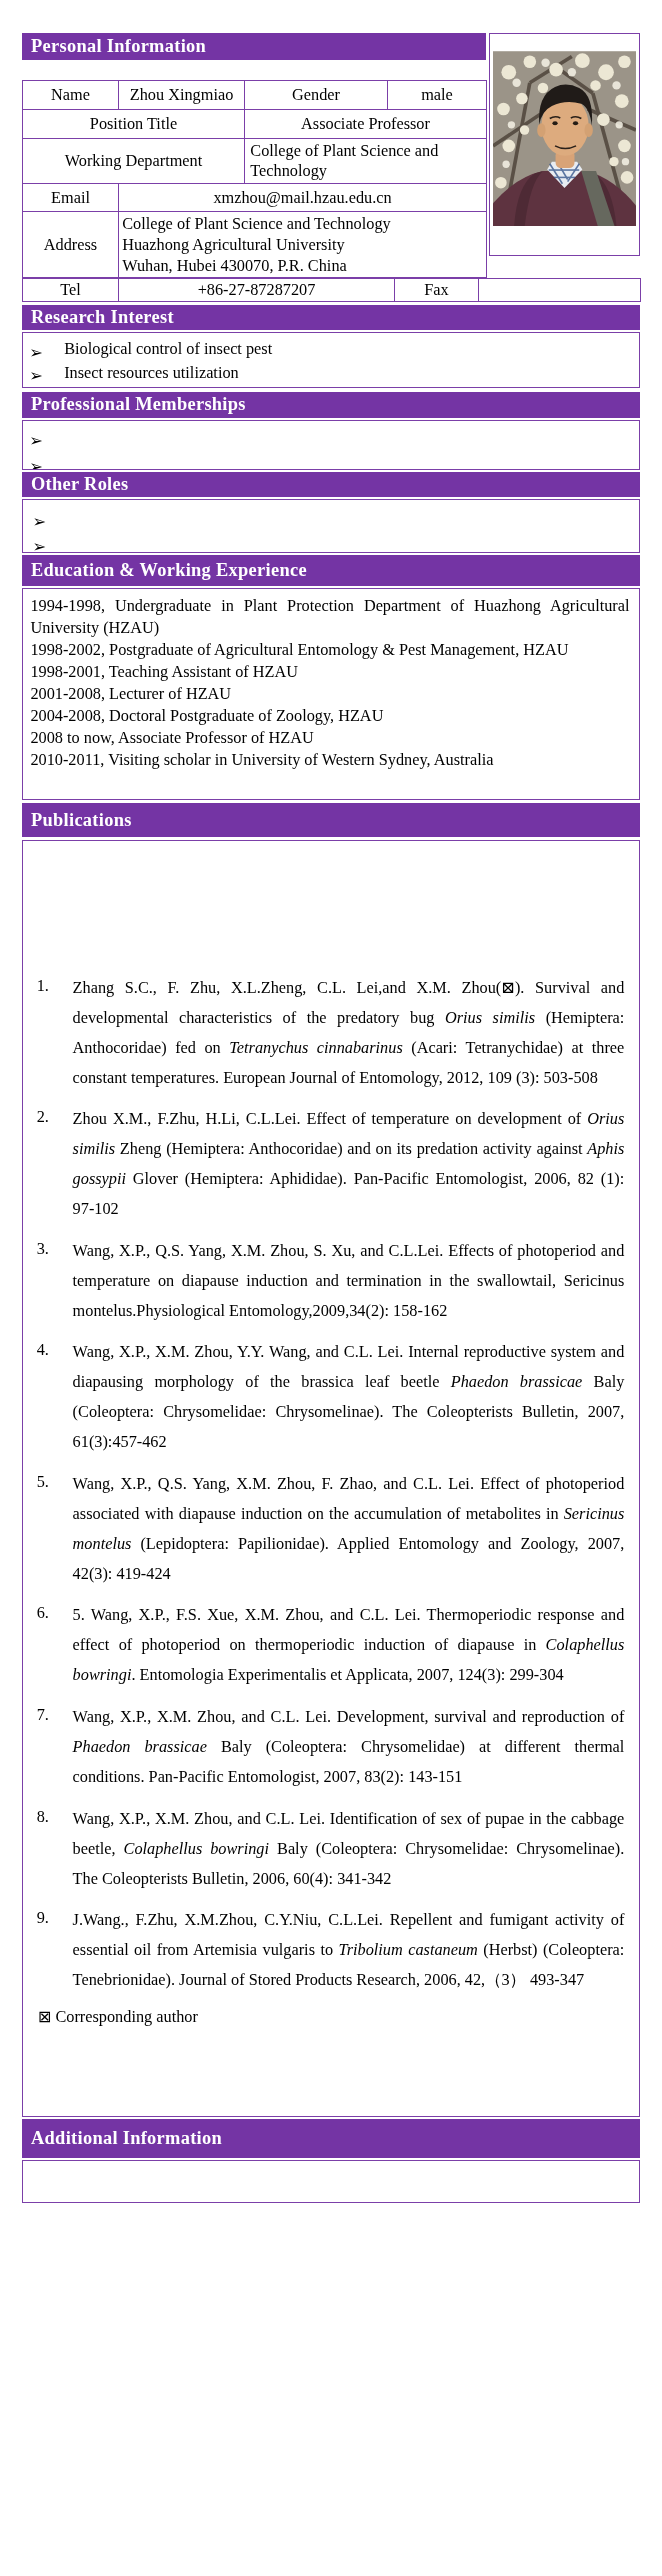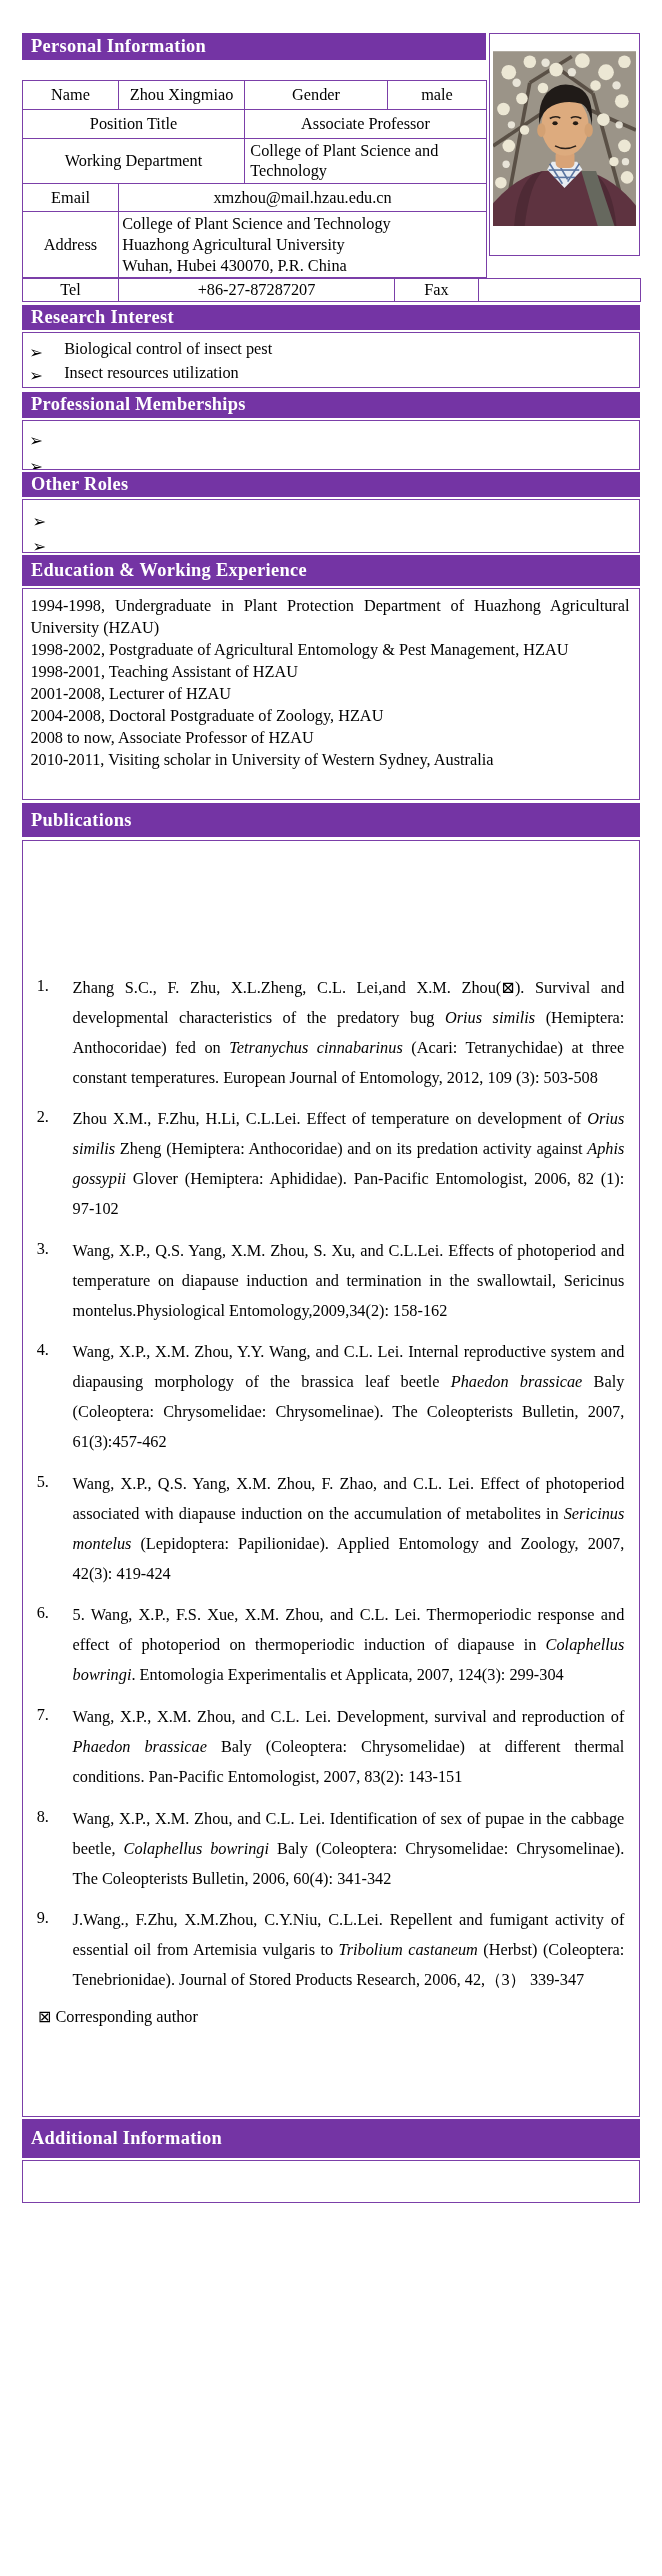--- a/index.html
+++ b/index.html
@@ -336,21 +336,21 @@
           <li>
             <span class="num">7.</span>
             <span class="ptext"><span>Wang, X.P., X.M. Zhou, and C.L. Lei. Development, survival and reproduction of </span><span class="seg-i">Phaedon brassicae</span><span> Baly (Coleoptera: Chrysomelidae) at different thermal conditions. Pan-Pacific Entomologist, 2007, 83(2): 143-151</span></span>
           </li>
           <li>
             <span class="num">8.</span>
             <span class="ptext"><span>Wang, X.P., X.M. Zhou, and C.L. Lei. Identification of sex of pupae in the cabbage beetle, </span><span class="seg-i">Colaphellus bowringi</span><span> Baly (Coleoptera: Chrysomelidae: Chrysomelinae). The Coleopterists Bulletin, 2006, 60(4): 341-342</span></span>
           </li>
           <li>
             <span class="num">9.</span>
-            <span class="ptext"><span>J.Wang., F.Zhu, X.M.Zhou, C.Y.Niu, C.L.Lei. Repellent and fumigant activity of essential oil from Artemisia vulgaris to </span><span class="seg-i">Tribolium castaneum</span><span> (Herbst) (Coleoptera: Tenebrionidae). Journal of Stored Products Research, 2006, 42,（3） 339-347</span></span>
+            <span class="ptext"><span>J.Wang., F.Zhu, X.M.Zhou, C.Y.Niu, C.L.Lei. Repellent and fumigant activity of essential oil from Artemisia vulgaris to </span><span class="seg-i">Tribolium castaneum</span><span> (Herbst) (Coleoptera: Tenebrionidae). Journal of Stored Products Research, 2006, 42,（3） 493-347</span></span>
           </li>
         </ol>
       <div class="pub-foot">
         <span class="env">⊠</span>
         <span>Corresponding author</span>
       </div>
     </div>
   </section>
 
   <div class="gap6" style="height:2.6px"></div>

